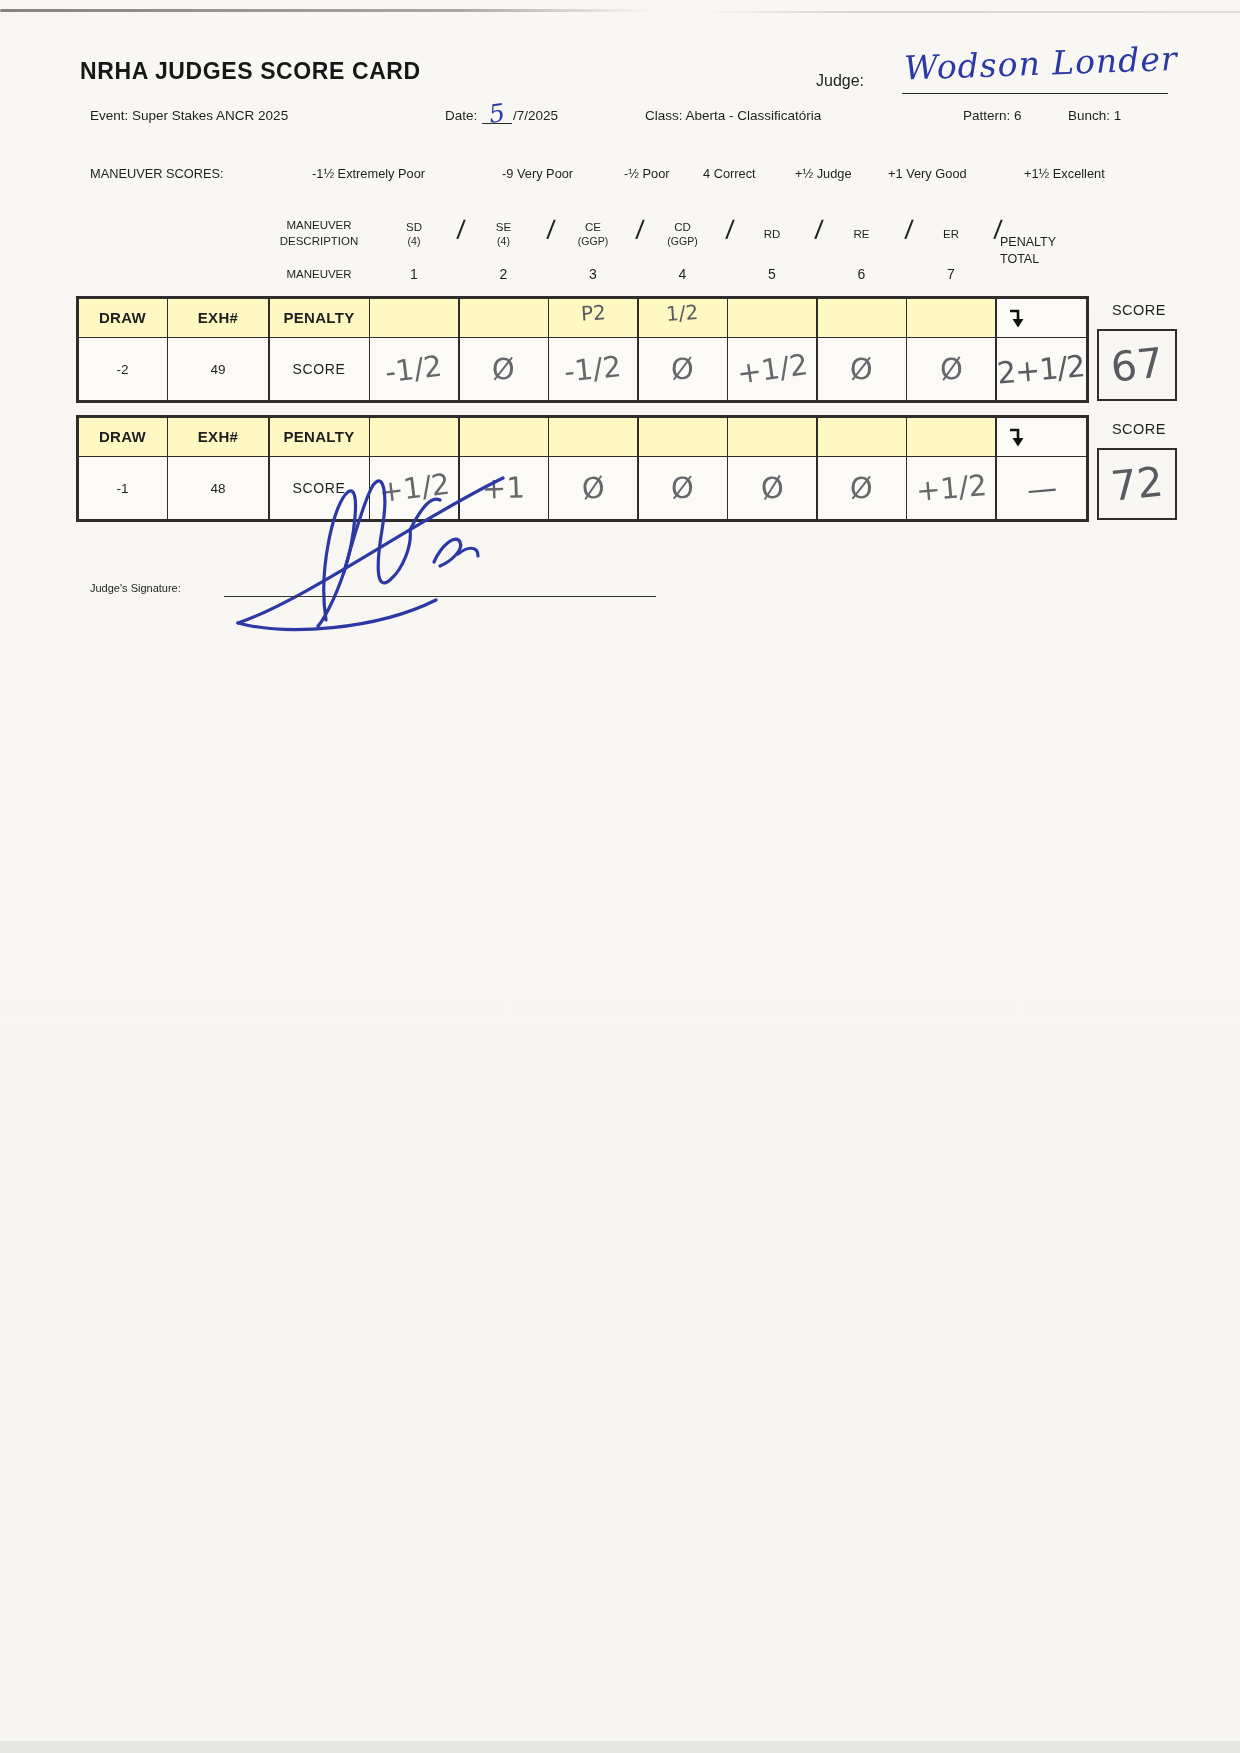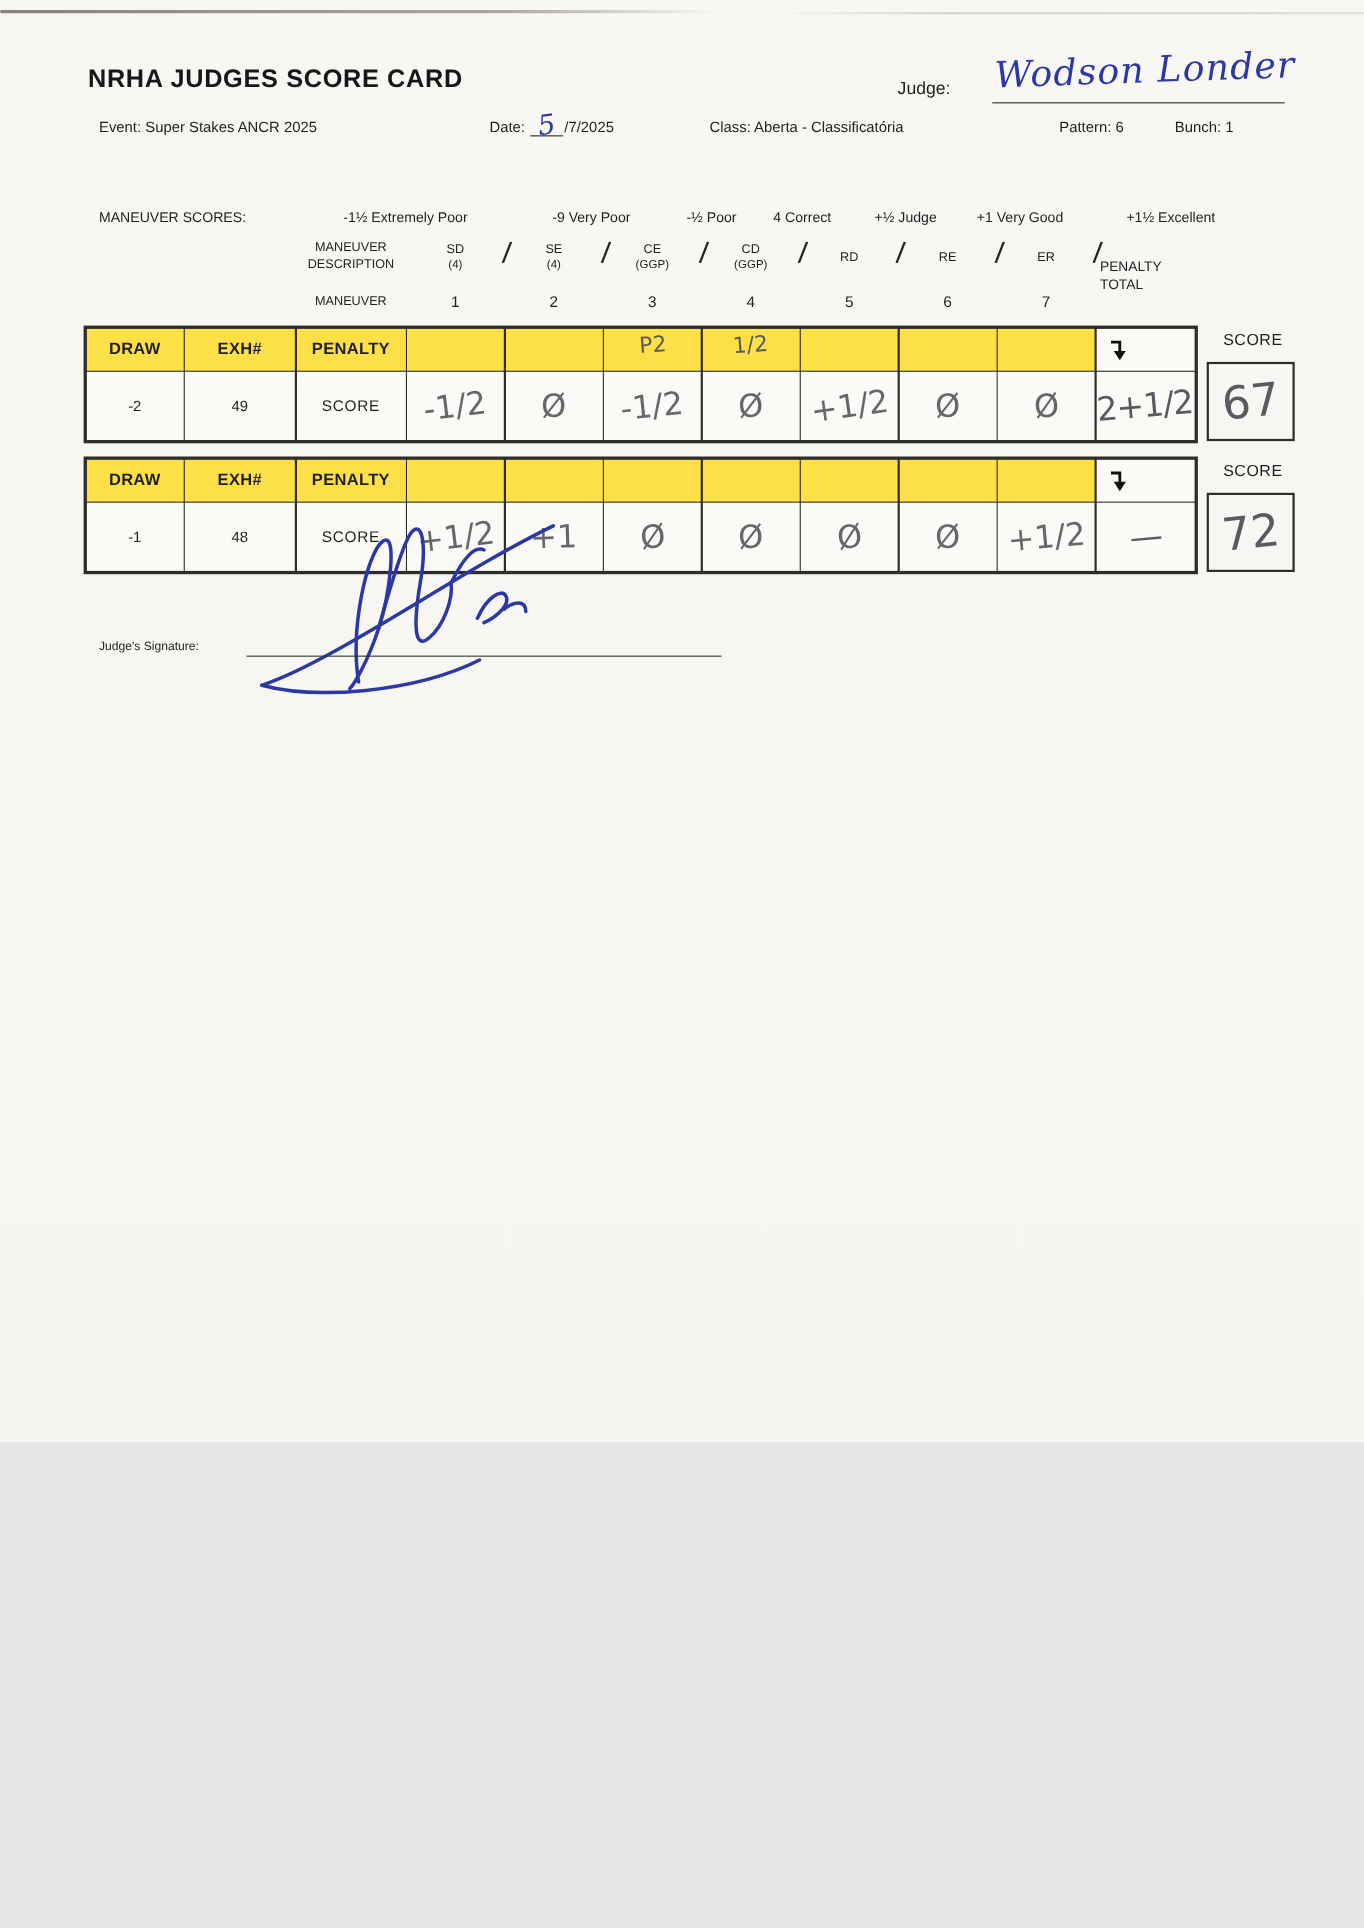--- a/index.html
+++ b/index.html
@@ -1,17 +1,17 @@
 <!DOCTYPE html>
 <html><head>
 <meta charset="utf-8">
 <style>
   html,body{margin:0;padding:0;background:#e6e6e4;}
   .page{
-    position:relative;width:1240px;height:1311px;margin:0 auto;
+    position:relative;width:1240px;height:1741px;margin:0 auto;
     background:linear-gradient(180deg,#f8f7f4 0%,#f7f6f3 55%,#f6f5f2 100%);
     font-family:"Liberation Sans",sans-serif;color:#1f1f1f;overflow:hidden;
   }
   .abs{position:absolute;}
   
   .scan-line1{left:0;top:9px;width:652px;height:3px;background:linear-gradient(90deg,#55504b,#8a857f 70%,rgba(140,135,130,0));opacity:.7;border-radius:2px;}
   .scan-line2{left:700px;top:11px;width:540px;height:2px;background:linear-gradient(90deg,rgba(160,155,150,0),#b5b0aa 30%,#c9c4be);opacity:.5;}
   
   .title{left:80px;top:58px;font-size:23px;font-weight:bold;letter-spacing:.6px;color:#171717;}
   .judge-label{left:816px;top:72px;font-size:16px;}
@@ -29,21 +29,21 @@
   .date-underline{display:inline-block;width:30px;border-bottom:1.4px solid #2b2b2b;text-align:center;margin:0 1px;}
   .hand-day{
     display:inline-block;font-family:"DejaVu Serif",serif;font-style:italic;
     color:#2c39a5;font-size:25px;transform:translateY(2px) rotate(-8deg);line-height:0;
   }
   .i-class{left:645px;top:0;text-align:right;}
   .i-pattern{left:963px;top:0;}
   .i-bunch{left:1068px;top:0;}
   
   .legend{left:0;top:166px;width:1240px;height:22px;font-size:12.8px;}
-  .legend .abs{white-space:nowrap;margin-top:24px;}
+  .legend .abs{white-space:nowrap;}
   .lg-label{left:90px;}
   .lg0{left:312px;} .lg1{left:502px;} .lg2{left:624px;} .lg3{left:703px;}
   .lg4{left:795px;} .lg5{left:888px;} .lg6{left:1024px;}
   
   .mh{
     left:76px;top:210px;width:1013px;padding:0 2.5px;display:grid;
     grid-template-columns:88px 100px 99px repeat(7,88px) 89px;
     grid-template-rows:48px 32px;column-gap:1.5px;font-size:11.5px;
   }
   .mh-desc{grid-column:3;grid-row:1;display:flex;flex-direction:column;justify-content:center;align-items:center;text-align:center;line-height:1.35;}
@@ -54,21 +54,21 @@
   .mh-num{grid-row:2;display:flex;align-items:center;justify-content:center;font-size:14px;}
   .mh-pt{position:absolute;left:924px;top:24px;font-size:12.5px;line-height:1.35;text-align:left;}
   
   .stable{
     position:absolute;left:76px;width:1013px;background:#2e2d2b;
     display:grid;grid-template-columns:88px 100px 99px repeat(7,88px) 89px;
     grid-template-rows:38px 62px;gap:1.5px;padding:2.5px;box-sizing:border-box;
   }
   .t1{top:296px;} .t2{top:415px;}
   .cell{background:#fbfaf7;display:flex;align-items:center;justify-content:center;position:relative;}
-  .cell.shade{background:#fde047;}
+  .cell.shade{background:#fef9c3;}
   .hlabel{font-size:15px;font-weight:bold;letter-spacing:.3px;}
   .vlabel{font-size:13.5px;}
   .srowlabel{font-size:14px;letter-spacing:.6px;}
   .arrow-head{background:#fbfaf7;justify-content:flex-start;padding-left:10px;box-sizing:border-box;}
   
   .hand{font-family:"DejaVu Sans",sans-serif;color:#5a5b60;display:inline-block;}
   .pen-note{font-size:20px;transform:translateY(-5px) rotate(-4deg);}
   .hs{font-size:29px;opacity:.92;}
   .r1{transform:rotate(-7deg);} .r2{transform:rotate(-2deg);} .r3{transform:rotate(-6deg);}
   .r4{transform:rotate(-3deg);} .r5{transform:rotate(-8deg);} .r6{transform:rotate(-2deg);} .r7{transform:rotate(-5deg);}

